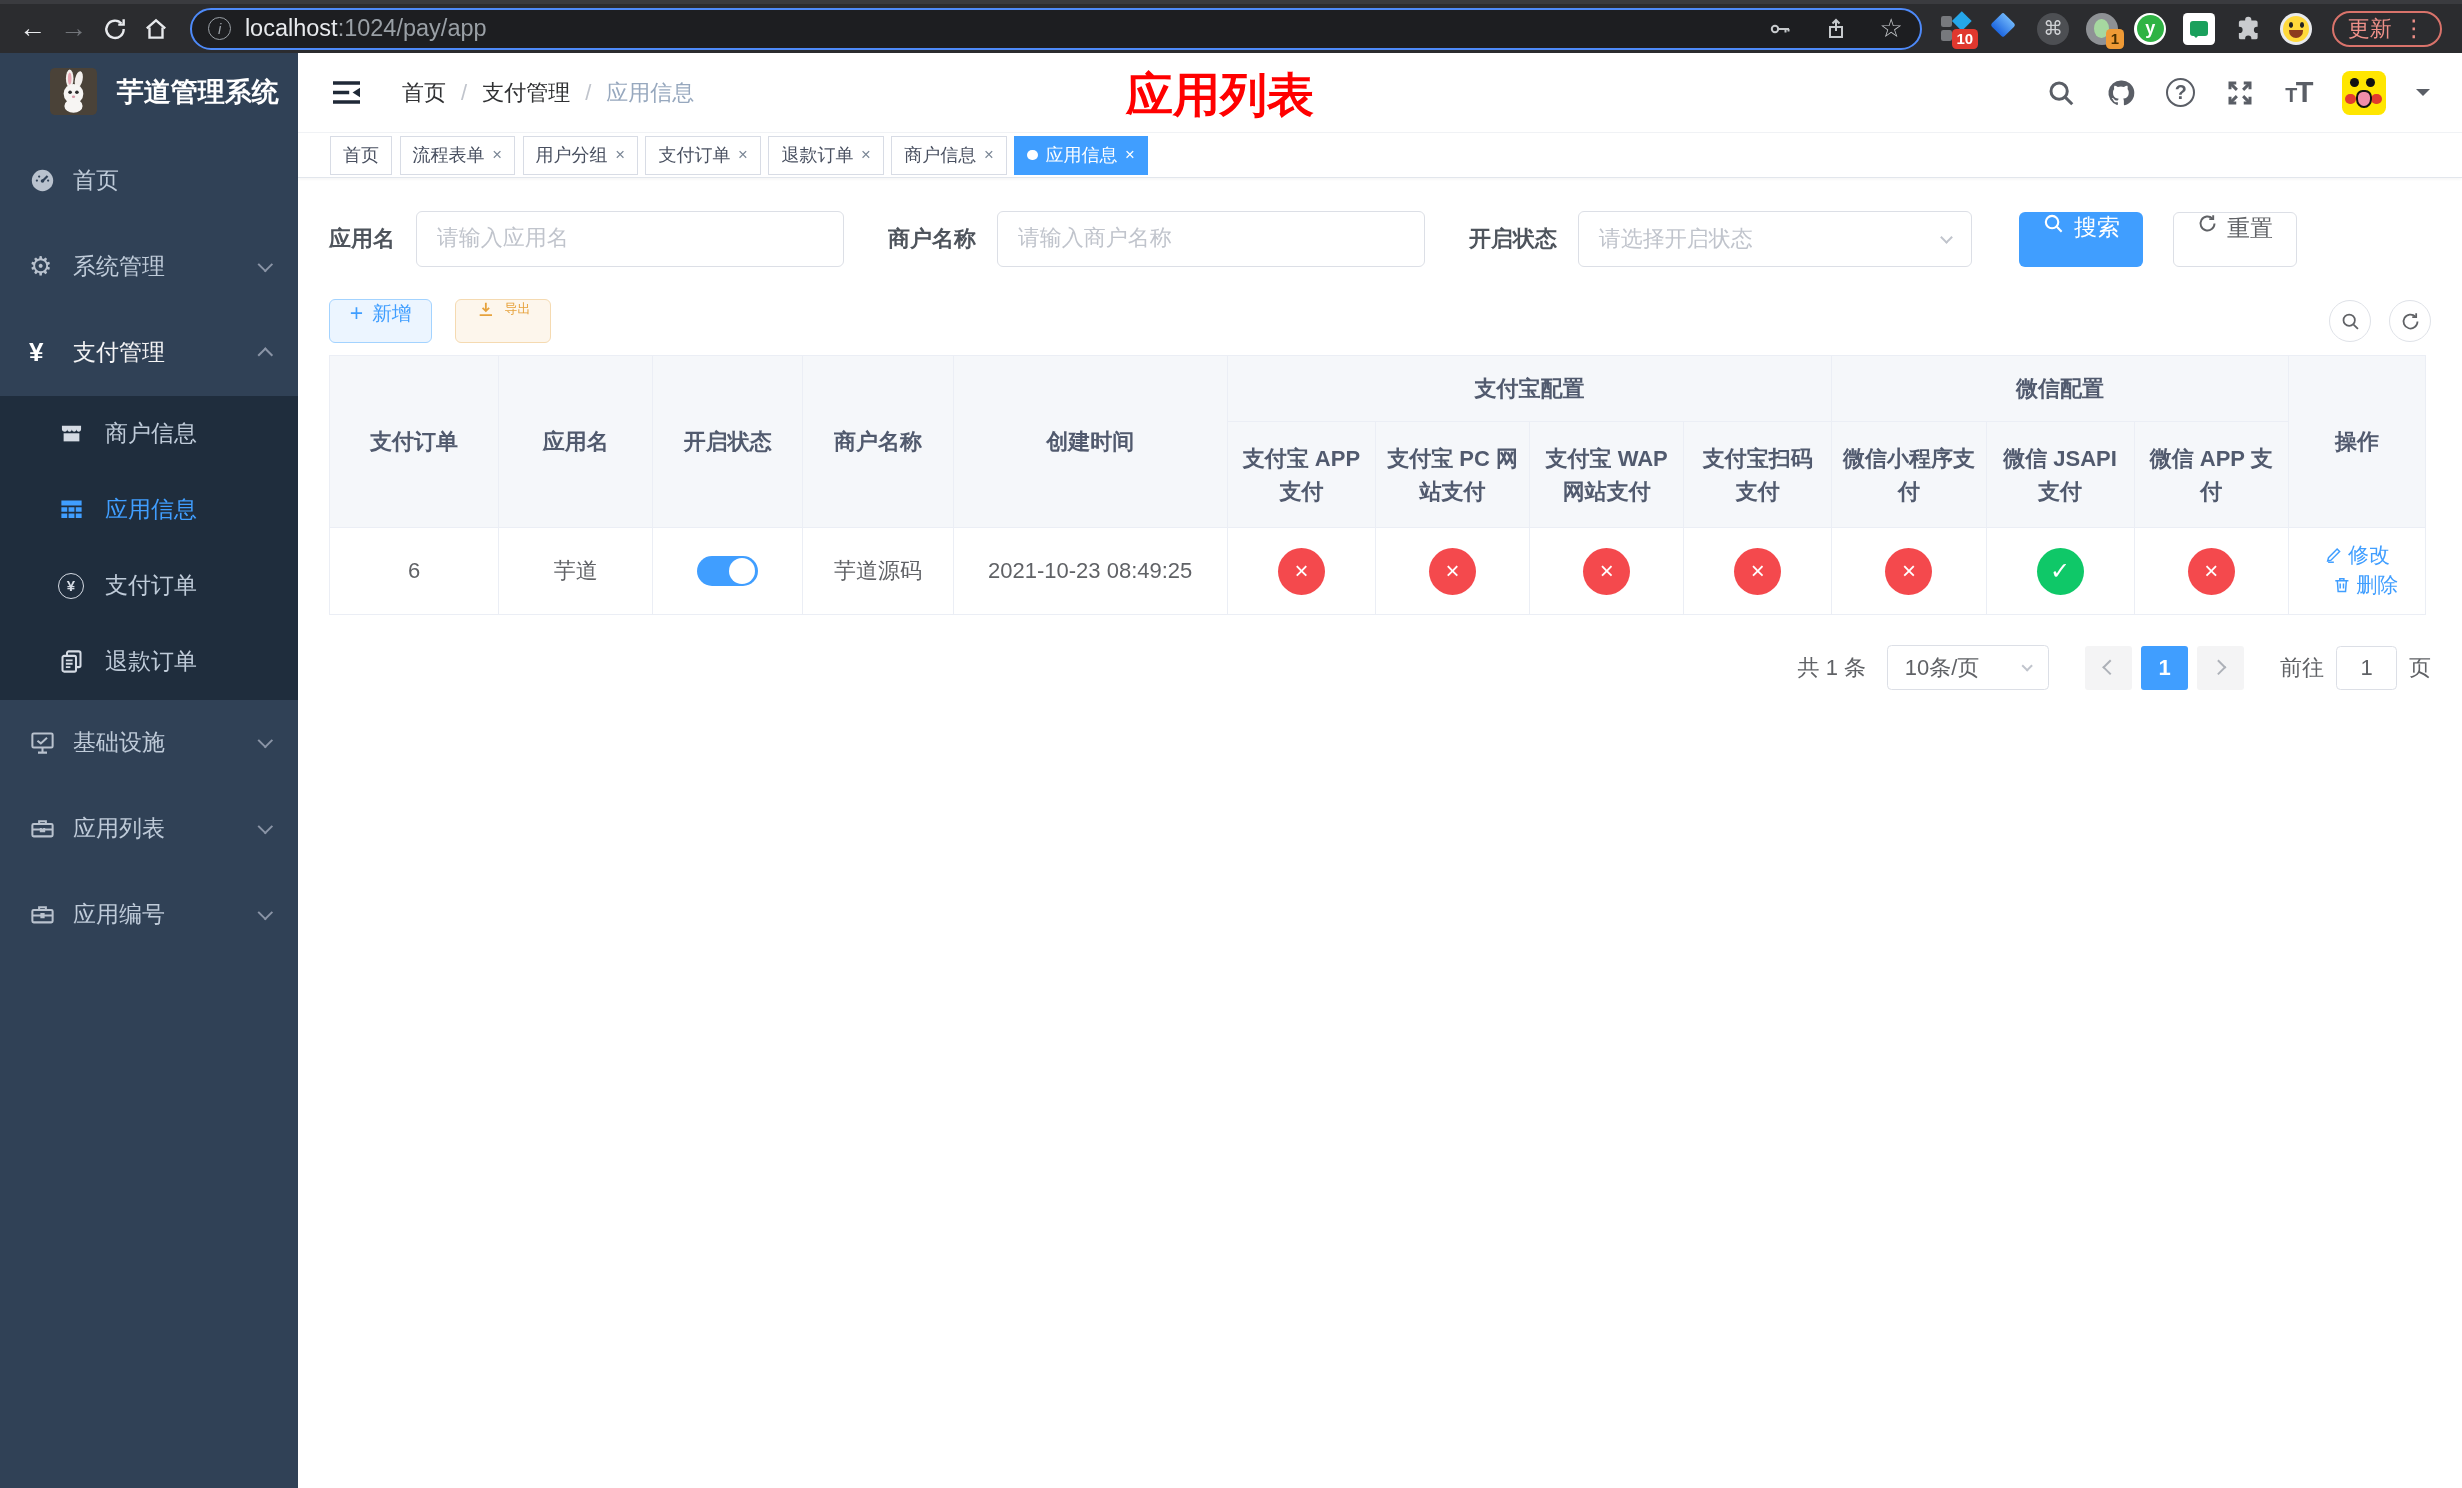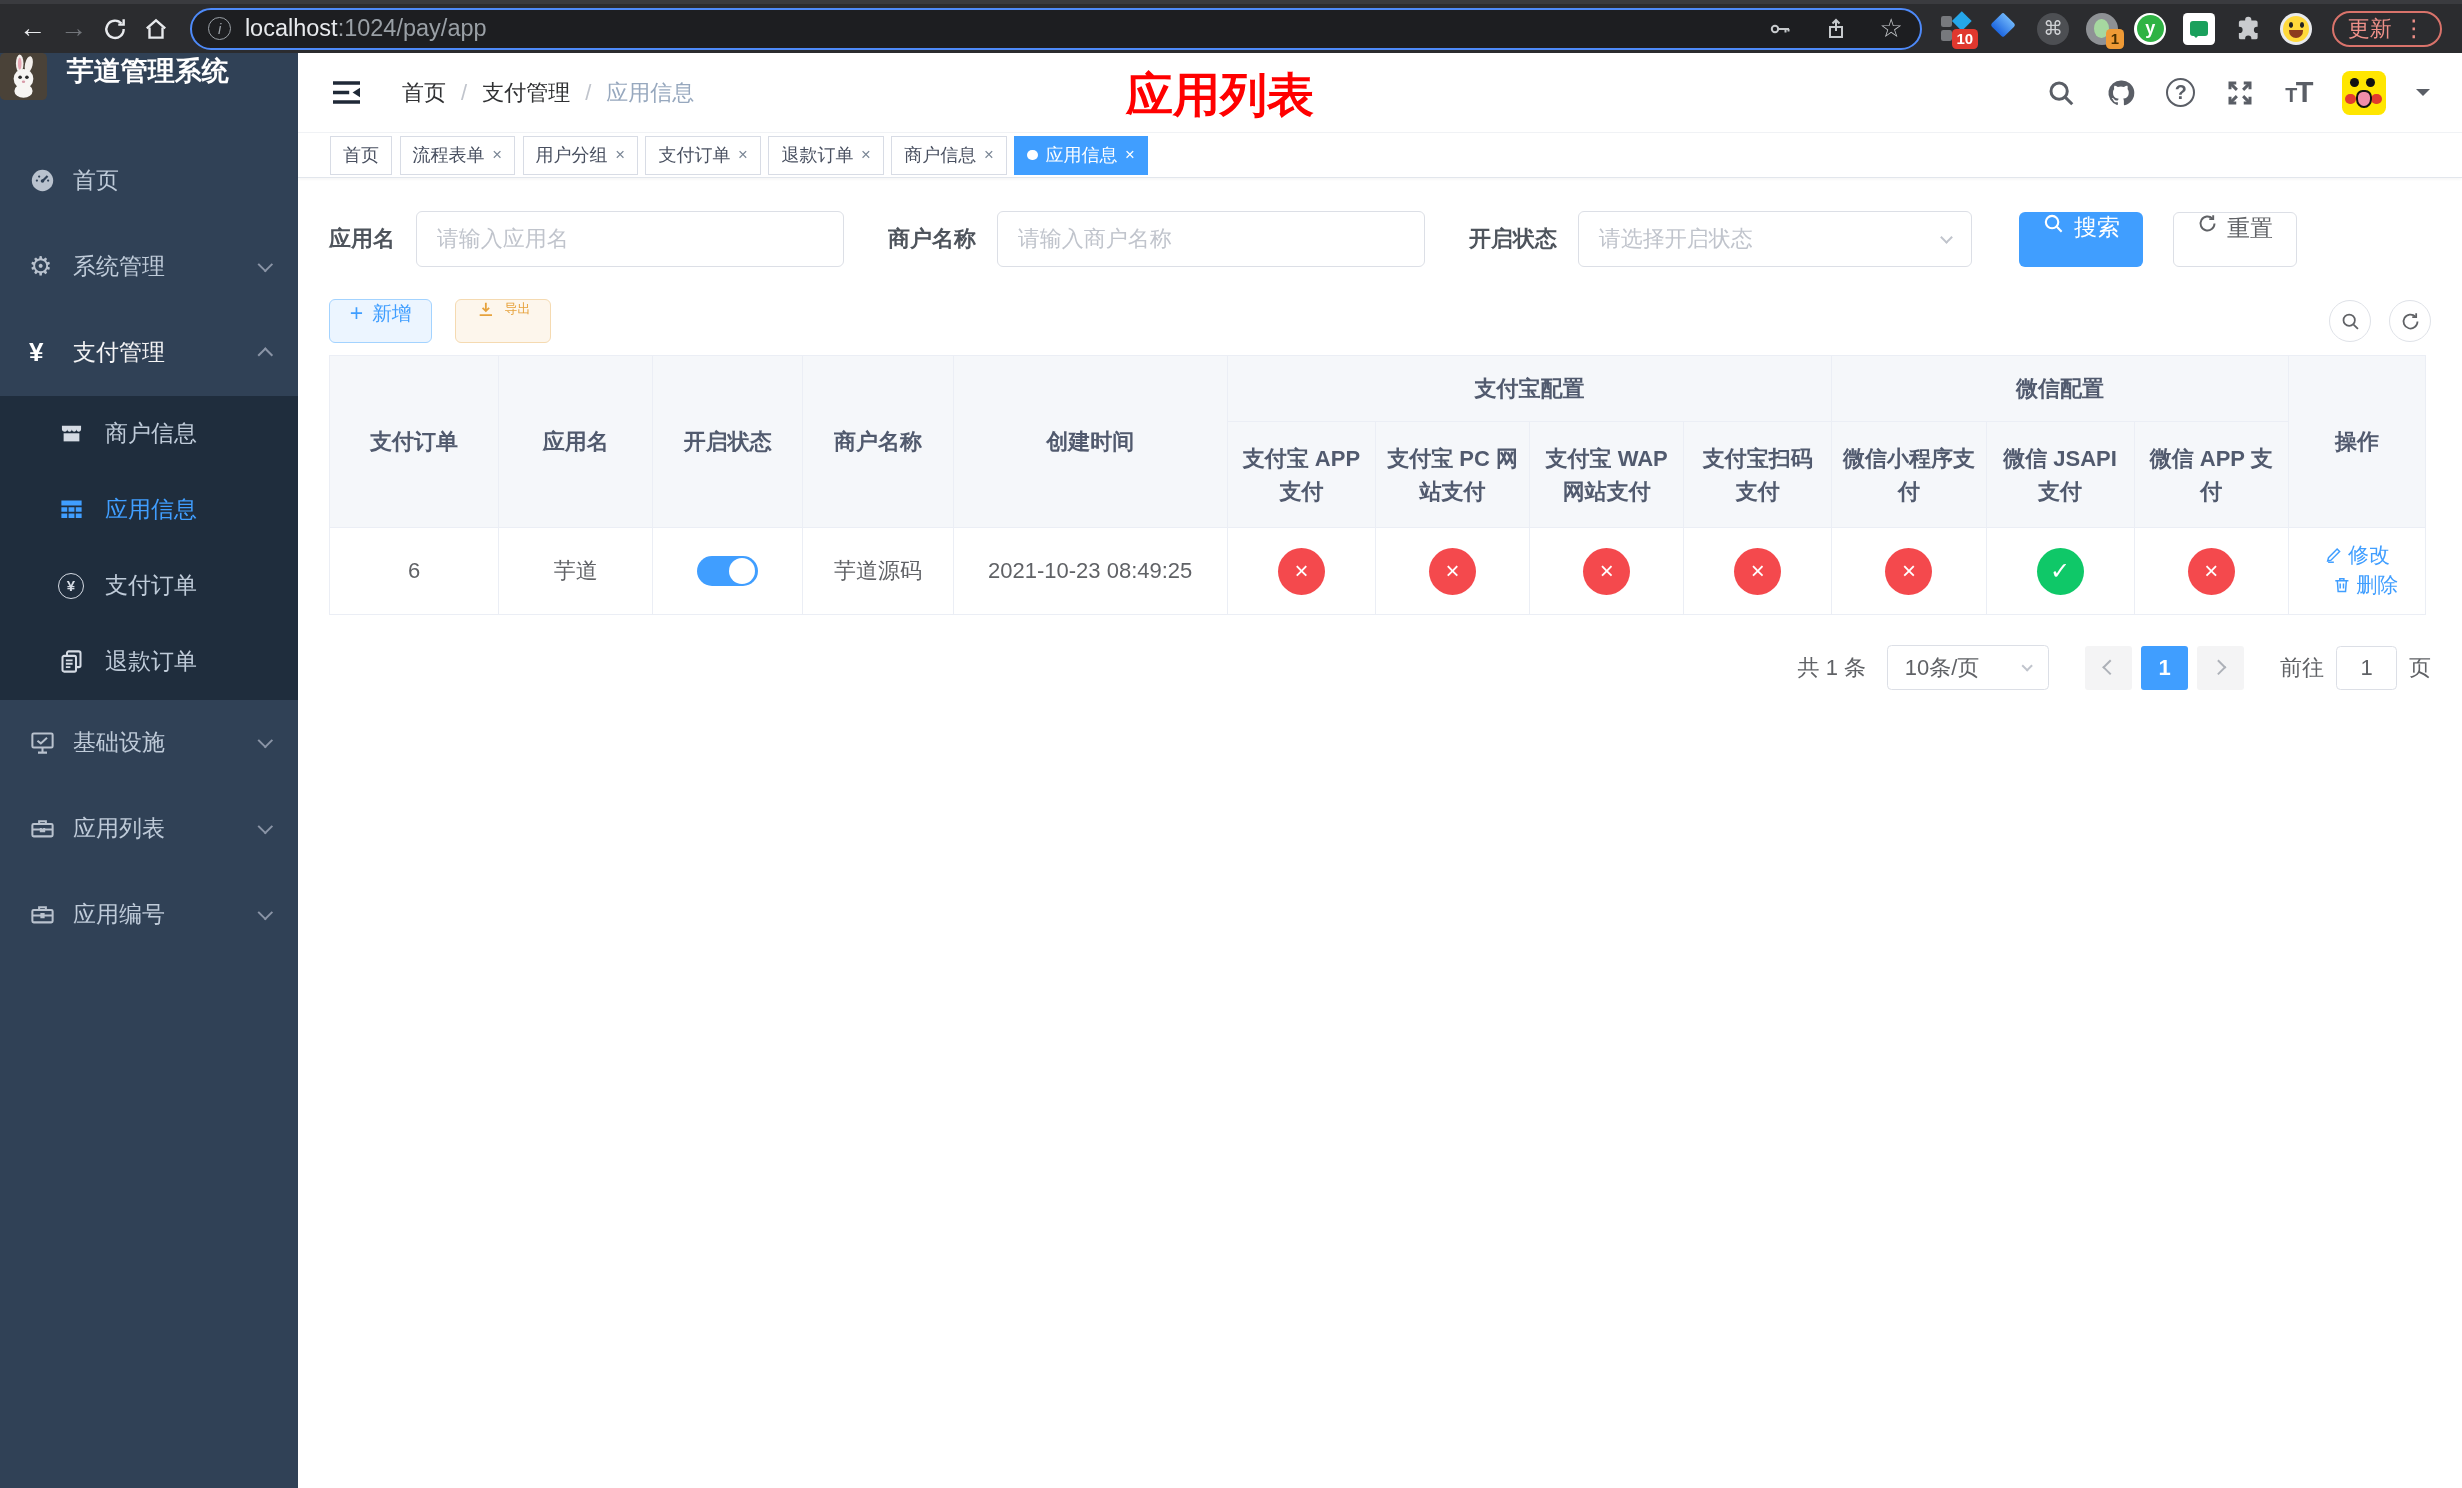--- a/index.html
+++ b/index.html
@@ -39,21 +39,21 @@
   .ext-emoji { width:32px; height:32px; border-radius:50%; background:#e8eaed; display:flex; align-items:center; justify-content:center; }
   .mini-face { position:relative; width:26px; height:26px; border-radius:50%; background:#ffd93b; }
   .mini-face .e1,.mini-face .e2 { position:absolute; top:6.8px; width:4.5px; height:6px; background:#222; border-radius:50%; }
   .mini-face .e1{ left:5.3px; } .mini-face .e2{ right:5.3px; }
   .mini-face .m { position:absolute; left:6px; bottom:3.8px; width:13.6px; height:7.6px; background:#8b3a1e; border-radius:0 0 7.6px 7.6px; }
   .update-pill { margin-left:19.7px; height:36px; border:2.3px solid #d9736b; border-radius:19.7px; display:flex; align-items:center; gap:10.6px; padding:0 13.6px; color:#ef9089; font-size:22px; }
   .update-pill .dots { font-size:23px; letter-spacing:0.8px; }
 
   
   .sidebar { position:absolute; left:0; top:53px; width:298px; bottom:0; background:#304156; overflow:hidden; }
-  .logo-row { height:77px; display:flex; }
+  .logo-row { height:77px; display:flex; align-items:center; padding-left:50px; }
   .logo-img { width:47px; height:47px; border-radius:4.5px; flex:none; }
   .logo-title { margin-left:19.7px; color:#ffffff; font-size:27px; font-weight:700; white-space:nowrap; }
   .menu { margin-top:7.6px; }
   .m-item { height:86px; display:flex; align-items:center; padding:0 27px 0 29px; color:#bfcbd9; font-size:23px; cursor:pointer; }
   .m-item .mi-icon { width:44px; flex:none; color:#b9c2ce; font-size:26px; display:flex; align-items:center; }
   .m-item .mi-icon svg { width:27px; height:27px; }
   .m-item .lbl { flex:1; }
   .m-item.active-parent { color:#f4f4f5; }
   .chev { width:10.6px; height:10.6px; border-right:2.3px solid #8a94a6; border-bottom:2.3px solid #8a94a6; transform:rotate(45deg); margin-top:-4.5px; flex:none; }
   .chev.up { transform:rotate(-135deg); margin-top:6px; }
@@ -91,21 +91,21 @@
   .tab { height:39px; border:0.8px solid #d8dce5; background:#fff; color:#495060; font-size:18px; display:flex; align-items:center; gap:7.6px; padding:0 12px; white-space:nowrap; cursor:pointer; }
   .tab .x { font-size:16.7px; color:#7b8796; }
   .tab.active { background:#409eff; border-color:#409eff; color:#fff; }
   .tab.active .x { color:#fff; }
   .tab .dot { width:10.6px; height:10.6px; border-radius:50%; background:#fff; flex:none; }
 
   .content { padding:0 31px; }
 
   .filter-row { margin-top:33px; display:flex; align-items:center; }
   .f-label { font-size:22px; color:#4e545c; font-weight:700; margin-right:21px; white-space:nowrap; }
-  .f-input { height:56px; border:1.5px solid #dcdfe6; border-radius:6px; padding:0 19.7px; font-size:22px; color:#606266; background:#fff; outline:none; font-family:Liberation Sans, sans-serif; }
+  .f-input { height:56px; border:1.5px solid #dcdfe6; border-radius:6px; padding:0 19.7px; font-size:22px; color:#606266; background:#fff; outline:none; font-family:Liberation Mono, monospace; }
   .f-input::placeholder { color:#c0c4cc; }
   .w1 { width:428px; margin-right:44px; }
   .w2 { width:428px; margin-right:44px; }
   .f-select { width:394px; height:56px; border:1.5px solid #dcdfe6; border-radius:6px; padding:0 19.7px; font-size:22px; color:#c0c4cc; display:flex; align-items:center; margin-right:47px; cursor:pointer; }
   .f-select .chev { margin-left:auto; width:9px; height:9px; border-color:#c0c4cc; margin-top:-3px; }
   .btn { display:flex; justify-content:center; gap:9px; border-radius:6px; cursor:pointer; white-space:nowrap; }
   .btn-search { height:55px; padding:0 23px; background:#409eff; color:#fff; font-size:23px; border:none; }
   .btn-search svg { width:23px; height:23px; }
   .btn-reset { height:55px; padding:0 23px; background:#fff; color:#606266; font-size:23px; border:1.5px solid #dcdfe6; margin-left:30px; }
   .btn-reset svg { width:21px; height:21px; }

